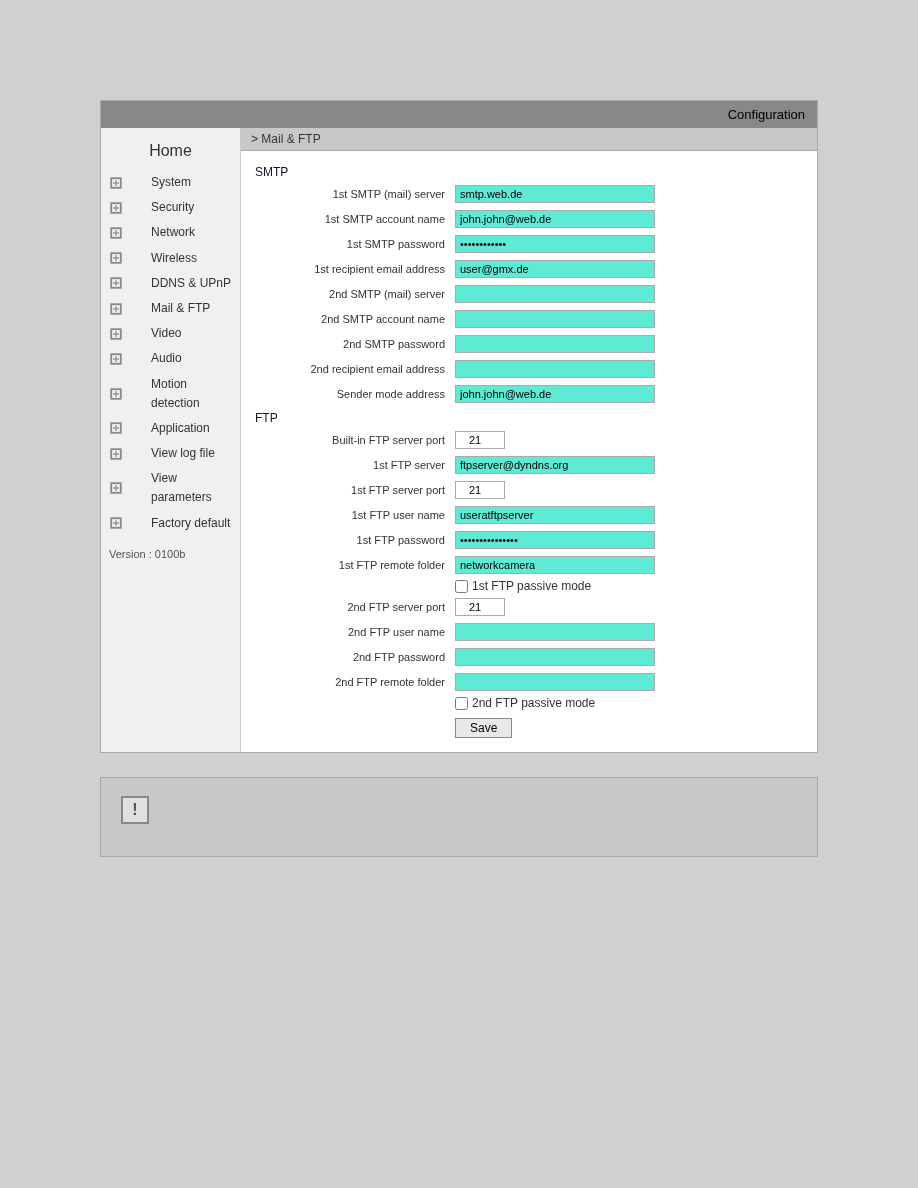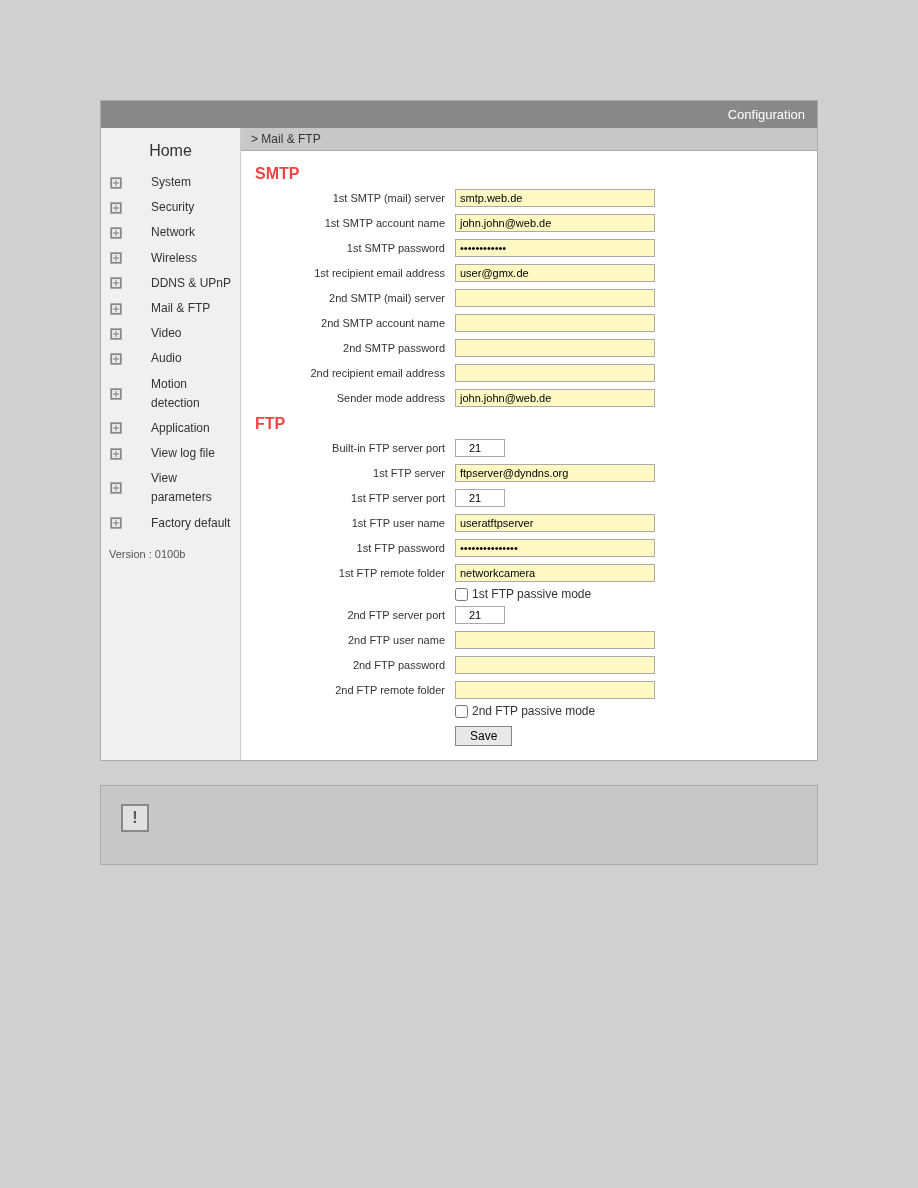--- a/index.html
+++ b/index.html
@@ -12,21 +12,21 @@
       padding: 100px 100px 0 100px;
     }
 
     .config-panel {
       background: #fff;
       border: 1px solid #aaa;
     }
 
     .config-header {
       background: #888;
-      color: #ffffff;
+      color: #000000;
       text-align: right;
       padding: 6px 12px;
       font-size: 13px;
     }
 
     .content-area {
       display: flex;
     }
 
     
@@ -90,24 +90,24 @@
       font-size: 12px;
       color: #333;
       border-bottom: 1px solid #aaa;
     }
 
     .form-area {
       padding: 8px 14px 14px 14px;
     }
 
     .section-title {
-      font-weight: bold;
-      font-size: 16px;
+      font-weight: normal;
+      font-size: 12px;
       margin: 6px 0 4px 0;
-      color: #ef4444;
+      color: #0f172a;
     }
 
     .form-row {
       display: flex;
       align-items: center;
       margin-bottom: 3px;
       min-height: 22px;
     }
 
     .form-label {
@@ -118,21 +118,21 @@
       color: #333;
       font-size: 11px;
     }
 
     .form-input {
       width: 200px;
       height: 18px;
       border: 1px solid #aaa;
       font-size: 11px;
       padding: 1px 4px;
-      background: #fef9c3;
+      background: #5eead4;
     }
 
     .form-input-small {
       width: 50px;
       height: 18px;
       border: 1px solid #aaa;
       font-size: 11px;
       padding: 1px 13px;
       background: #fff;
     }

